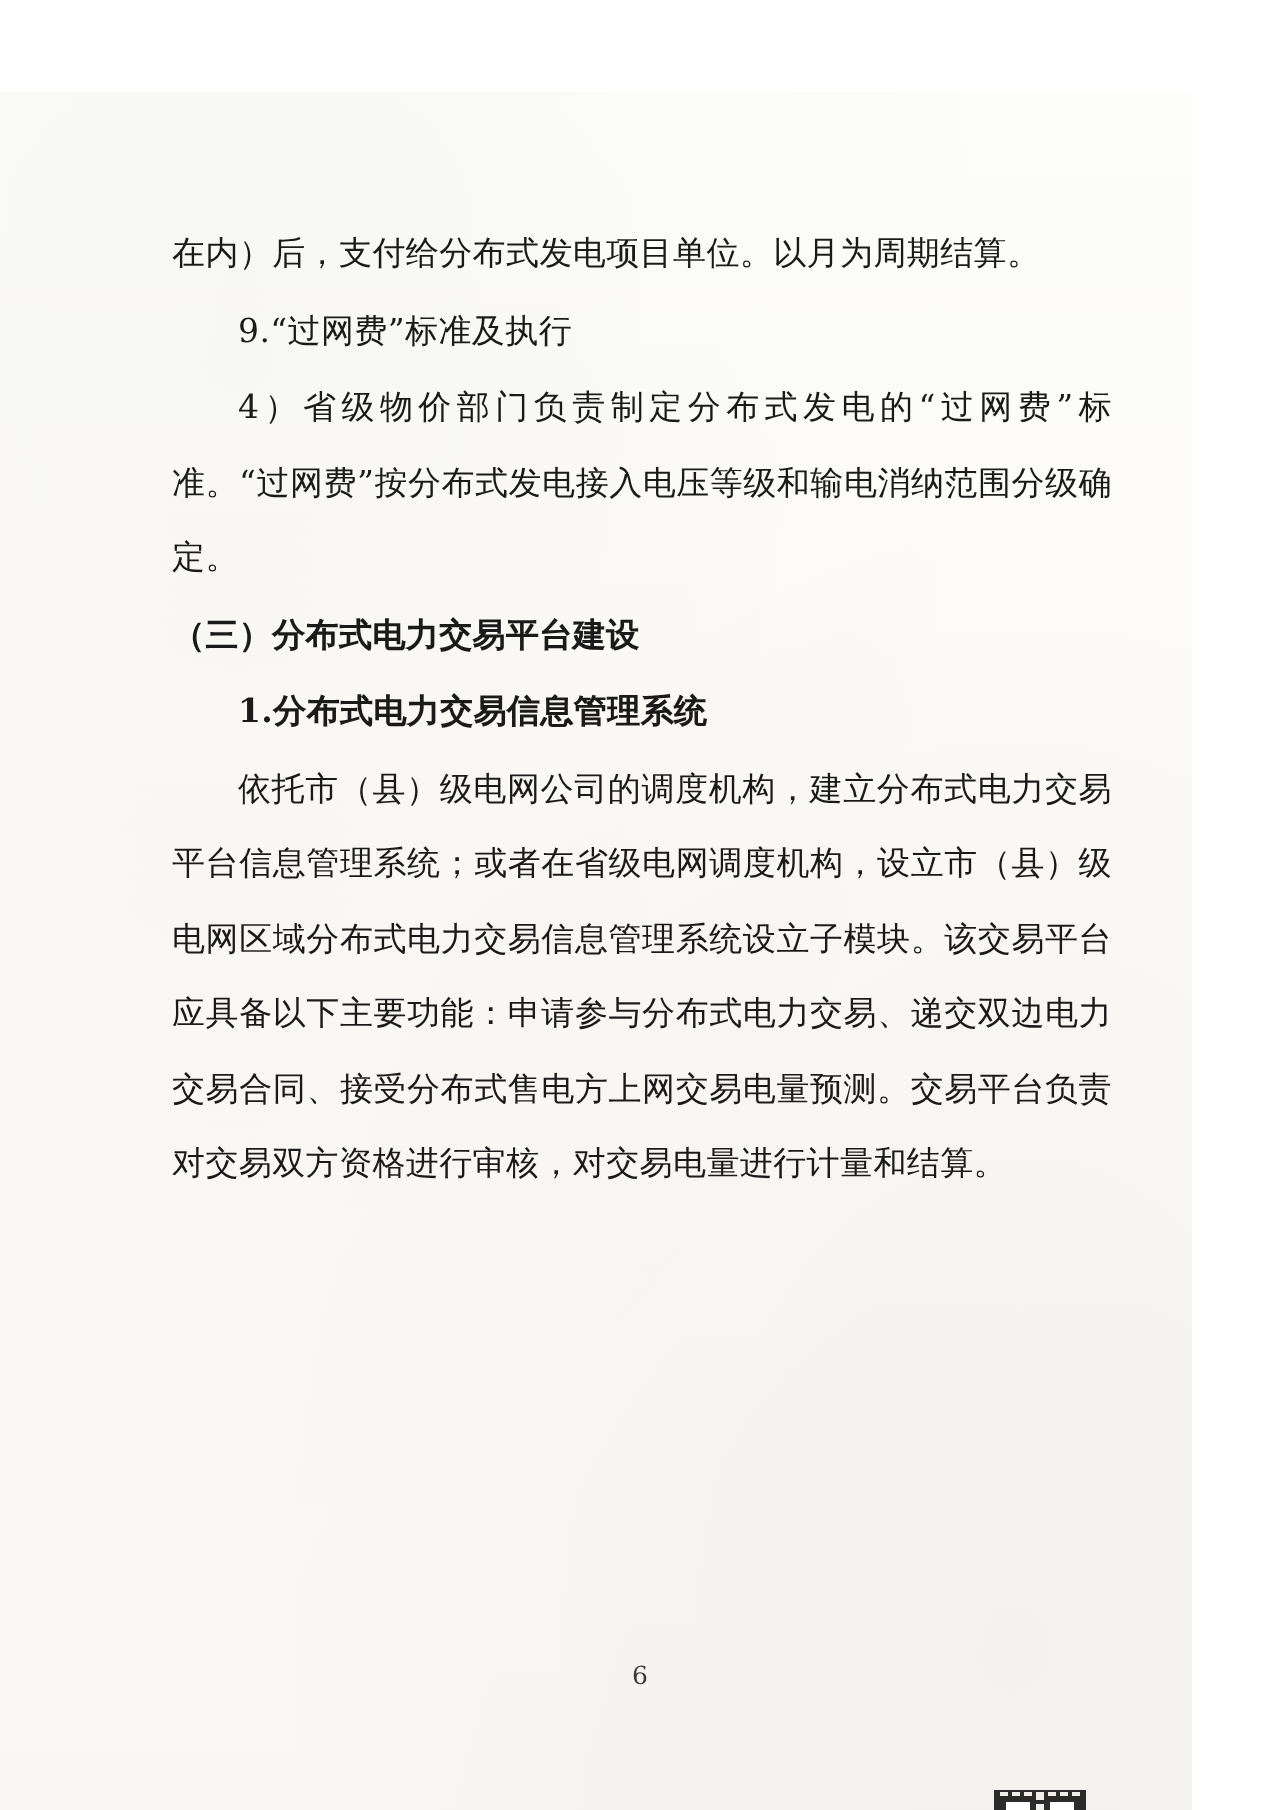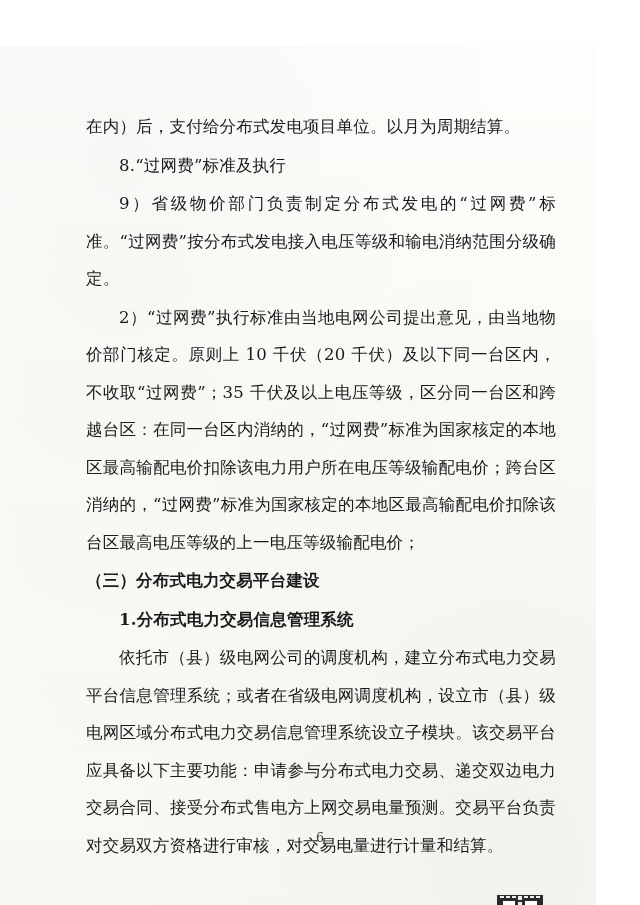--- a/index.html
+++ b/index.html
@@ -110,23 +110,22 @@
     align-items: center;
   }
 </style>
 </head>
 <body>
 
 <div id="page">
 
   <div id="content">
     <p class="">在内）后，支付给分布式发电项目单位。以月为周期结算。</p>
-    <p class="indent">8.“过网费”标准及执行</p>
-    <p class="indent">9）省级物价部门负责制定分布式发电的“过网费”标准。“过网费”按分布式发电接入电压等级和输电消纳范围分级确定。</p>
-    <p class="indent">2）“过网费”执行标准由当地电网公司提出意见，由当地物价部门核定。原则上 10 千伏（20 千伏）及以下同一台区内，不收取“过网费”；35 千伏及以上电压等级，区分同一台区和跨越台区：在同一台区内消纳的，“过网费”标准为国家核定的本地区最高输配电价扣除该电力用户所在电压等级输配电价；跨台区消纳的，“过网费”标准为国家核定的本地区最高输配电价扣除该台区最高电压等级的上一电压等级输配电价；</p>
+    <p class="indent">9.“过网费”标准及执行</p>
+    <p class="indent">4）省级物价部门负责制定分布式发电的“过网费”标准。“过网费”按分布式发电接入电压等级和输电消纳范围分级确定。</p>
     <p class="center">（三）分布式电力交易平台建设</p>
     <p class="indent bold">1.分布式电力交易信息管理系统</p>
     <p class="indent">依托市（县）级电网公司的调度机构，建立分布式电力交易平台信息管理系统；或者在省级电网调度机构，设立市（县）级电网区域分布式电力交易信息管理系统设立子模块。该交易平台应具备以下主要功能：申请参与分布式电力交易、递交双边电力交易合同、接受分布式售电方上网交易电量预测。交易平台负责对交易双方资格进行审核，对交易电量进行计量和结算。</p>
   </div>
 
   <div class="pagenum">6</div>
 
   <div class="qr-block">
     <div class="qr-wrap">
       <div class="qr"></div>

